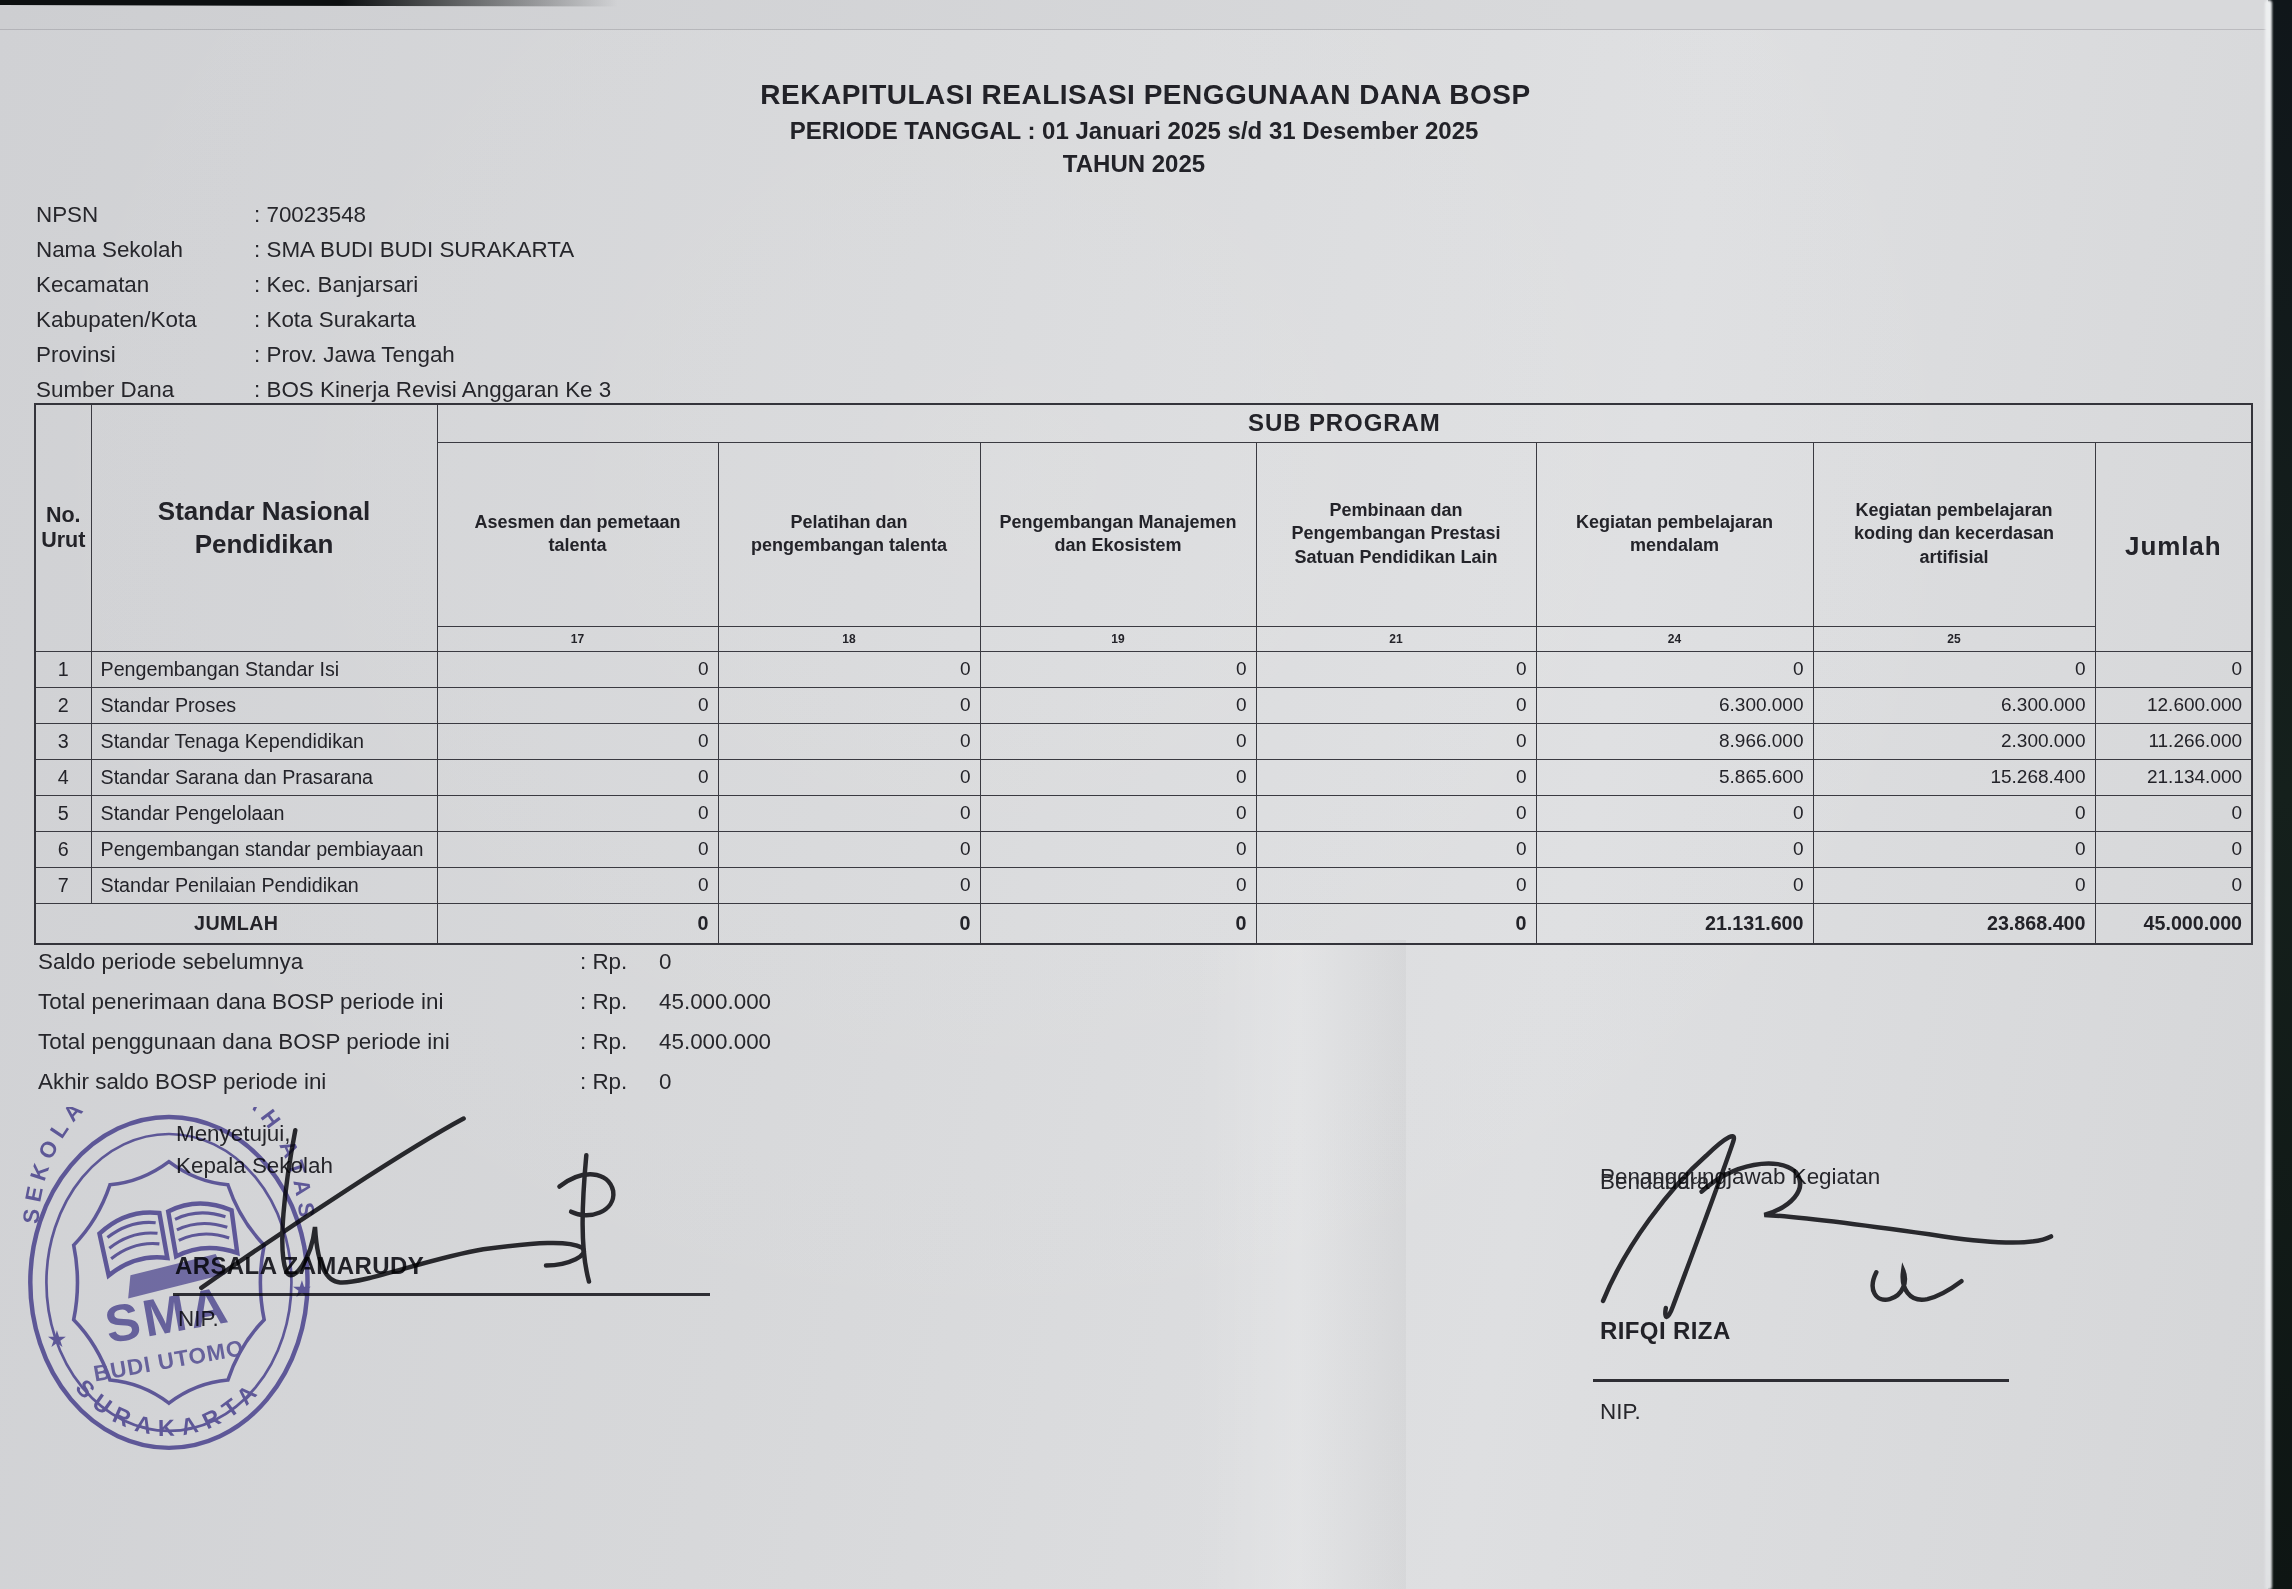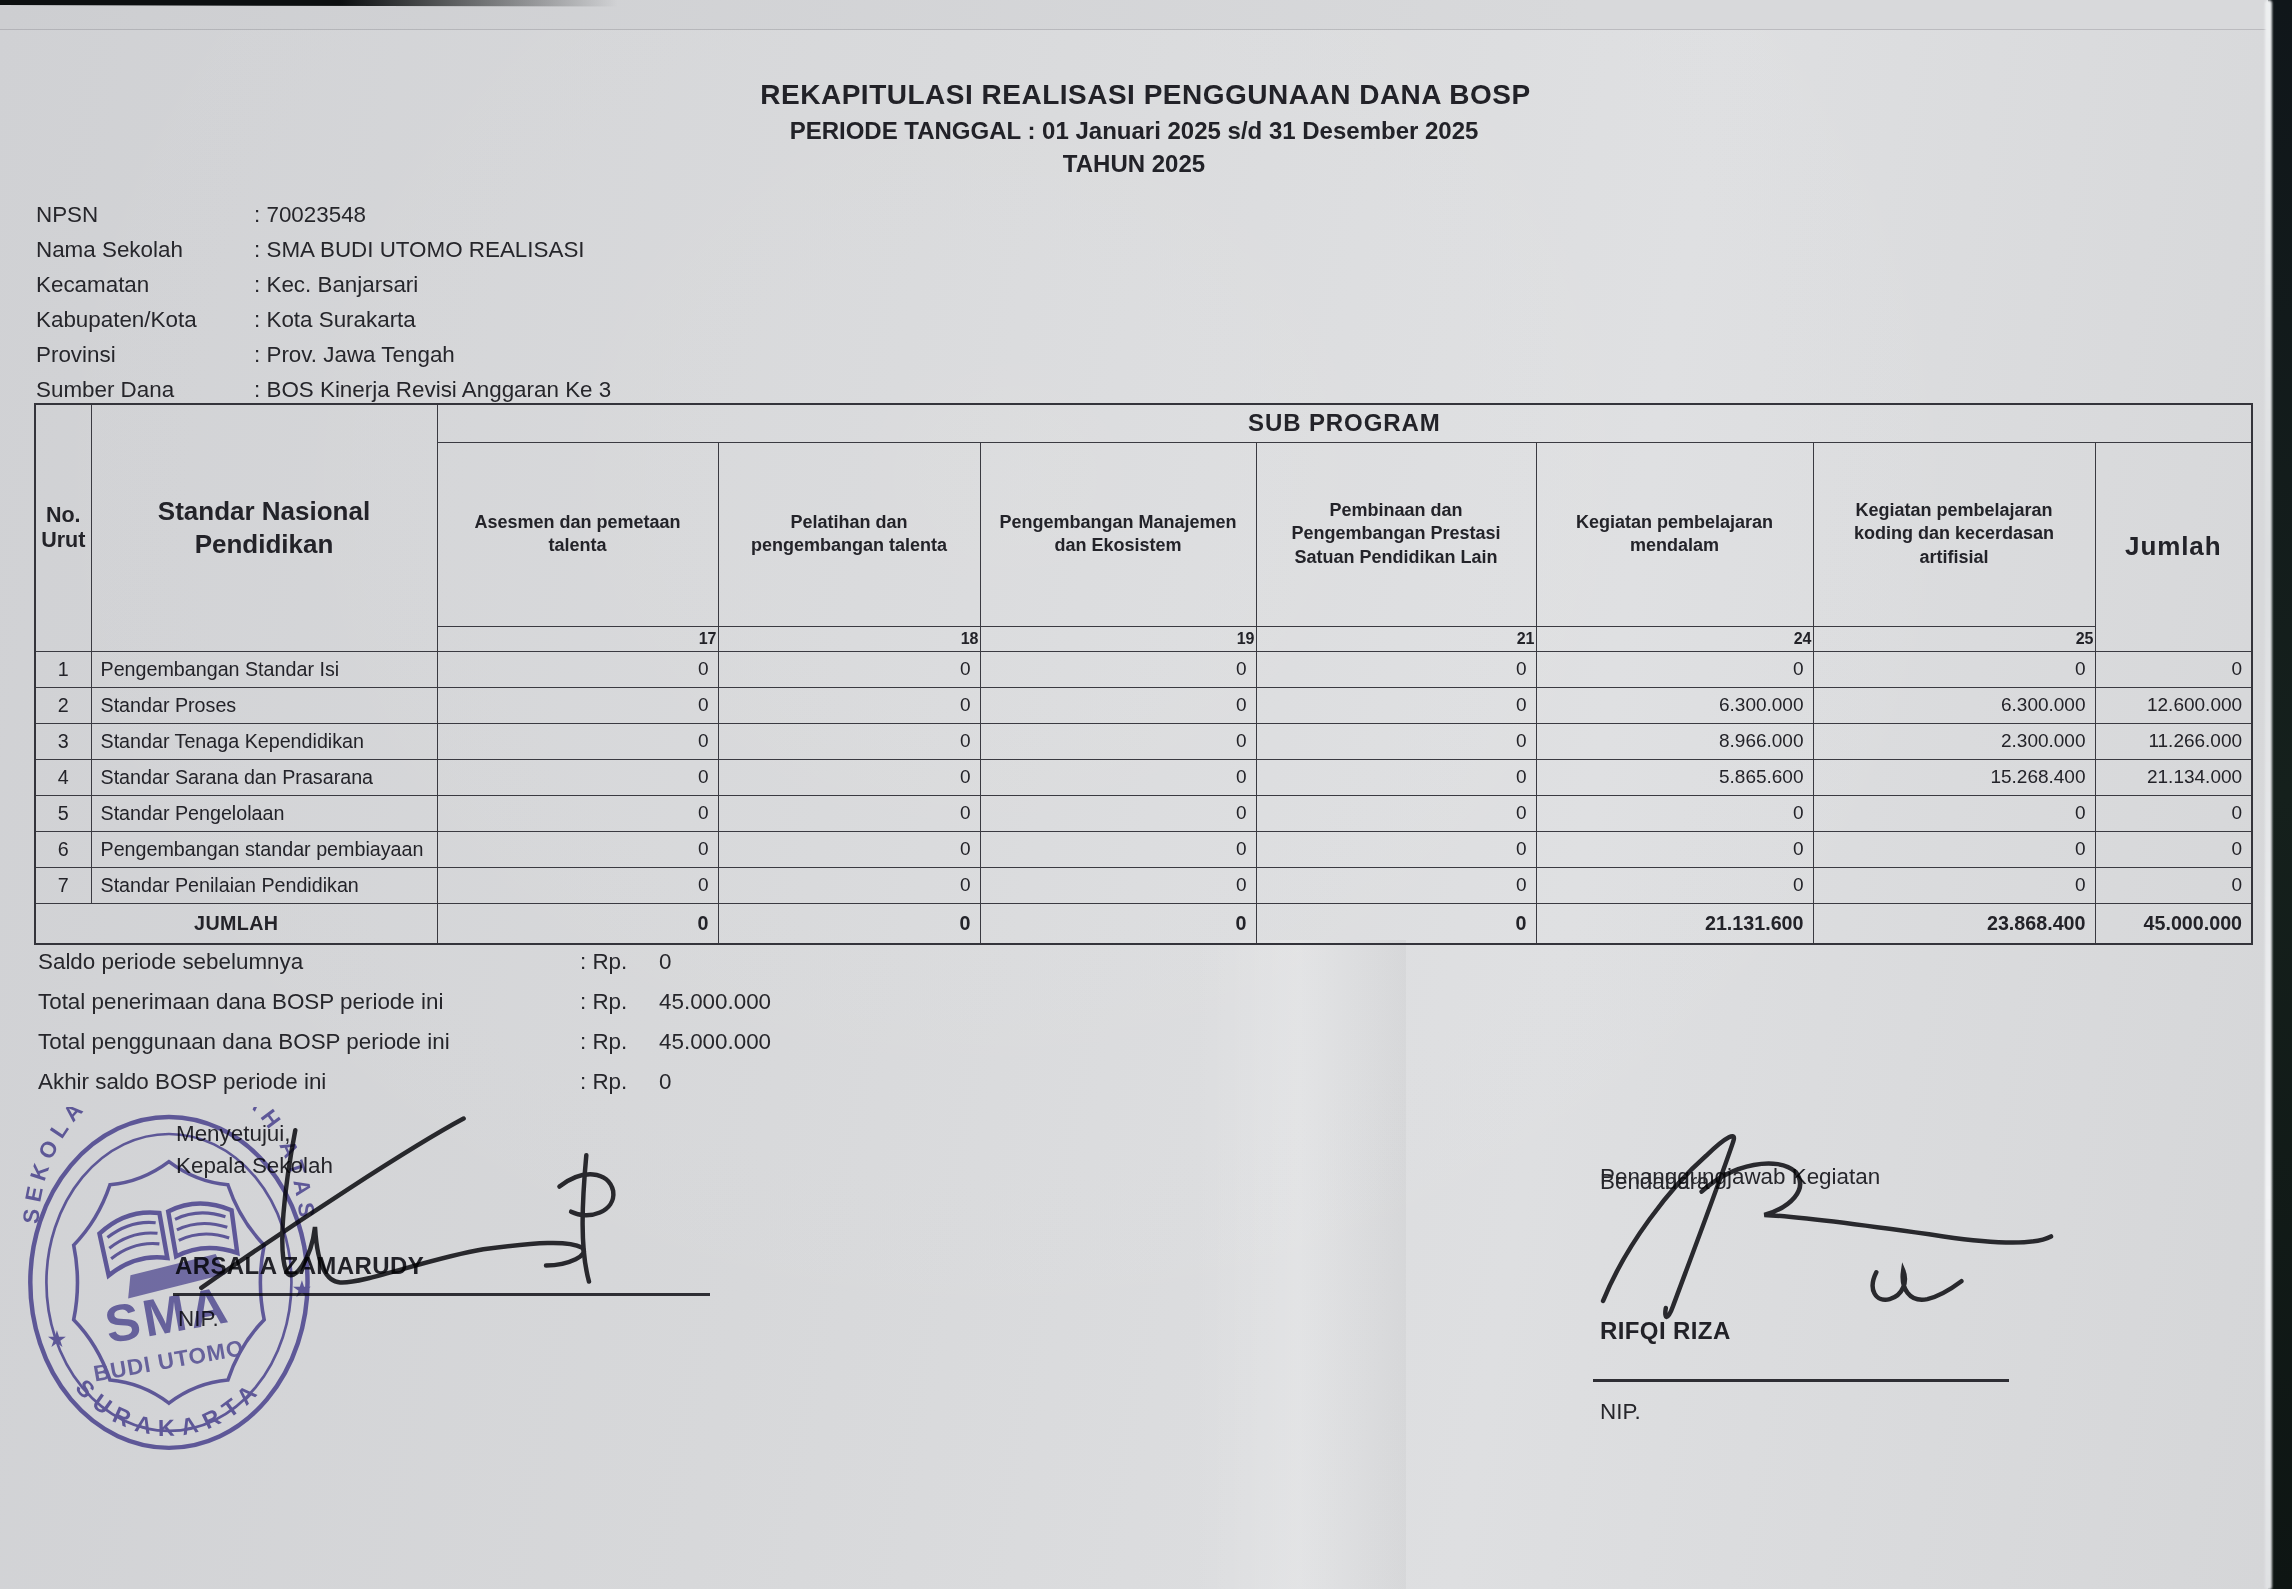--- a/index.html
+++ b/index.html
@@ -48,21 +48,21 @@
   tr.r-banner{height:38px;}
   tr.r-names{height:184px;}
   tr.r-codes{height:25px;}
   tr.r-data{height:36px;}
   tr.r-total{height:41px;}
   th.banner{font-size:24px;font-weight:700;letter-spacing:0.9px;text-align:center;}
   th.nohead{font-size:21.5px;font-weight:700;text-align:center;line-height:1.15;}
   th.snphead{font-size:26px;font-weight:700;text-align:center;line-height:1.25;}
   th.colname{font-size:18px;font-weight:700;text-align:center;line-height:1.3;padding:0 14.3px;vertical-align:middle;}
   th.jumhead{font-size:26px;font-weight:700;text-align:center;letter-spacing:0.9px;}
-  th.code{font-size:16px;font-weight:700;text-align:right;}
+  th.code{font-size:12px;font-weight:700;text-align:center;}
   td.no-cell{text-align:center;font-size:19.7px;}
   td.name-cell{padding-left:9px;font-size:19.7px;}
   td.num{text-align:right;padding-right:9px;}
   tr.r-total td{font-weight:700;font-size:19.7px;}
   td.total-label{text-align:center;letter-spacing:0.4px;}
 
   .summary{position:absolute;left:38px;top:949px;font-size:22.4px;color:#26262b;}
   .summary-row{height:40px;display:flex;}
   .summary-label{width:542px;flex:0 0 542px;}
   .summary-rp{width:79px;flex:0 0 79px;}
@@ -90,21 +90,21 @@
     <div class="t3">TAHUN 2025</div>
   </div>
 
   <div class="info">
     <div class="info-row">
       <div class="info-label">NPSN</div>
       <div class="info-value">: 70023548</div>
     </div>
     <div class="info-row">
       <div class="info-label">Nama Sekolah</div>
-      <div class="info-value">: SMA BUDI UTOMO REALISASI</div>
+      <div class="info-value">: SMA BUDI BUDI SURAKARTA</div>
     </div>
     <div class="info-row">
       <div class="info-label">Kecamatan</div>
       <div class="info-value">: Kec. Banjarsari</div>
     </div>
     <div class="info-row">
       <div class="info-label">Kabupaten/Kota</div>
       <div class="info-value">: Kota Surakarta</div>
     </div>
     <div class="info-row">

